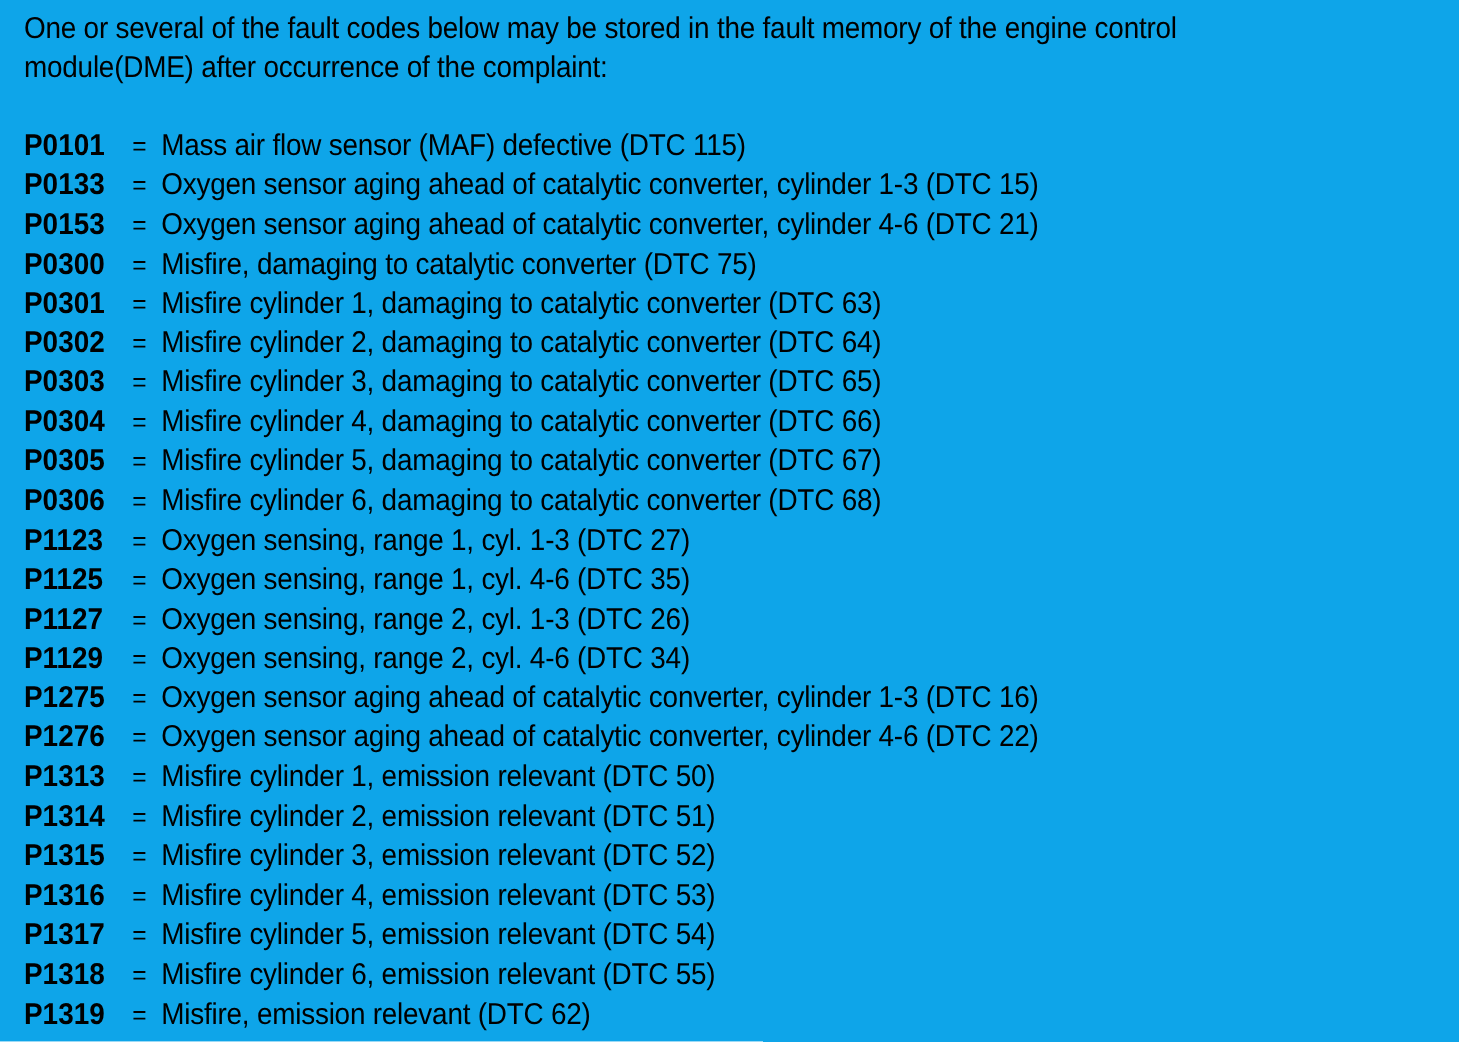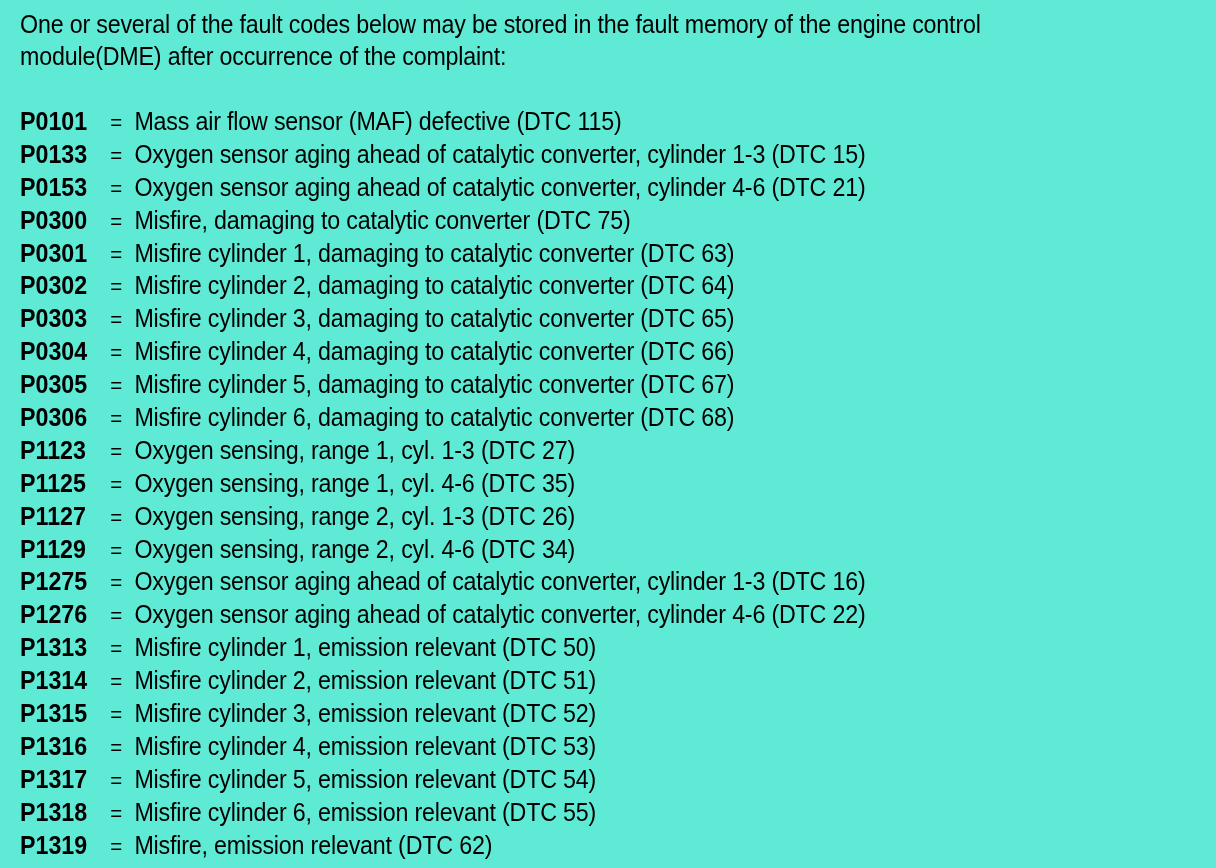--- a/index.html
+++ b/index.html
@@ -11,21 +11,21 @@
     width: 1216px;
     height: 868px;
     overflow: hidden;
     font-family: "Liberation Sans", sans-serif;
     color: #000000;
   }
   .page {
     position: relative;
     width: 1216px;
     height: 868px;
-    background: #5eead4;
+    background: #0ea5e9;
   }
   .intro {
     position: absolute;
     left: 20px;
     top: 8px;
     width: 1190px;
     font-size: 25px;
     line-height: 32px;
     font-weight: 400;
     letter-spacing: -0.2px;

